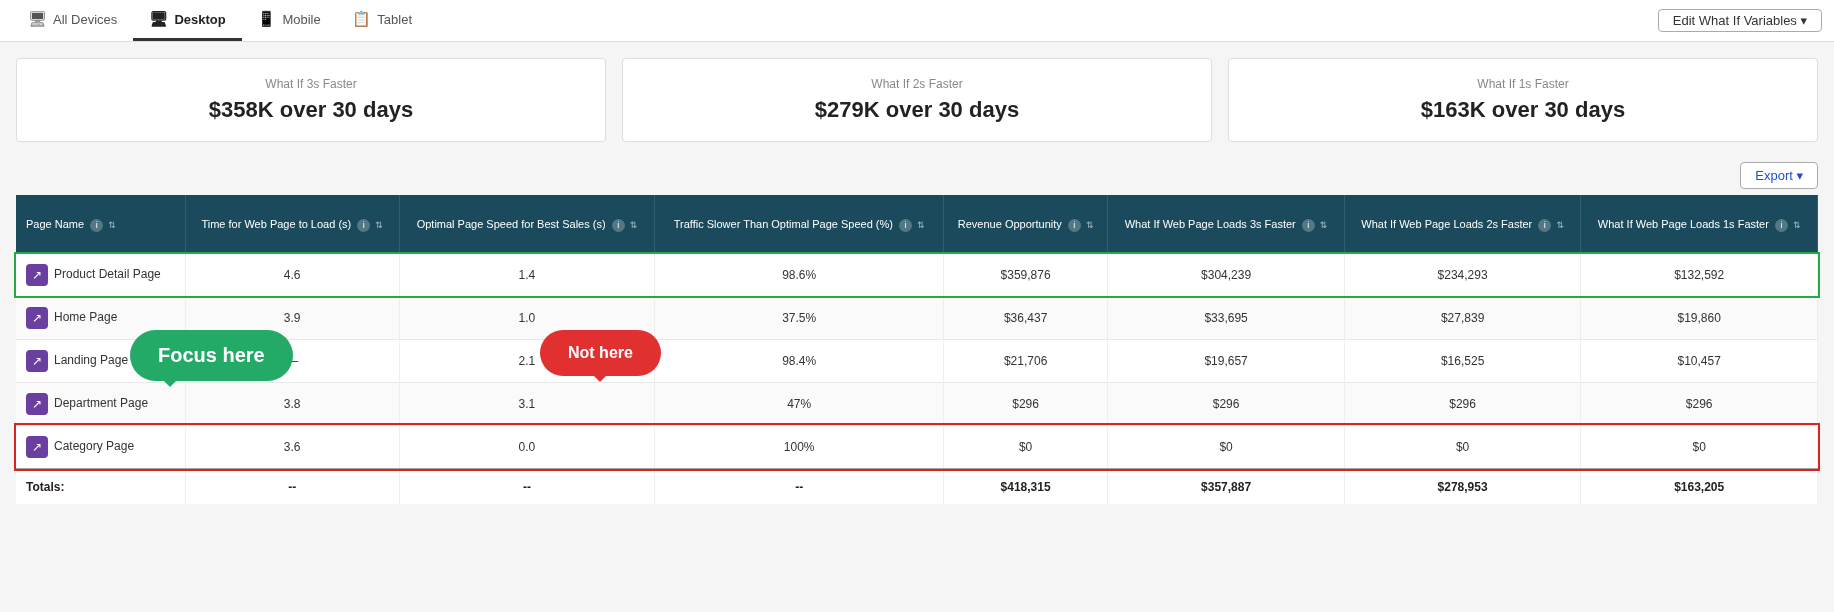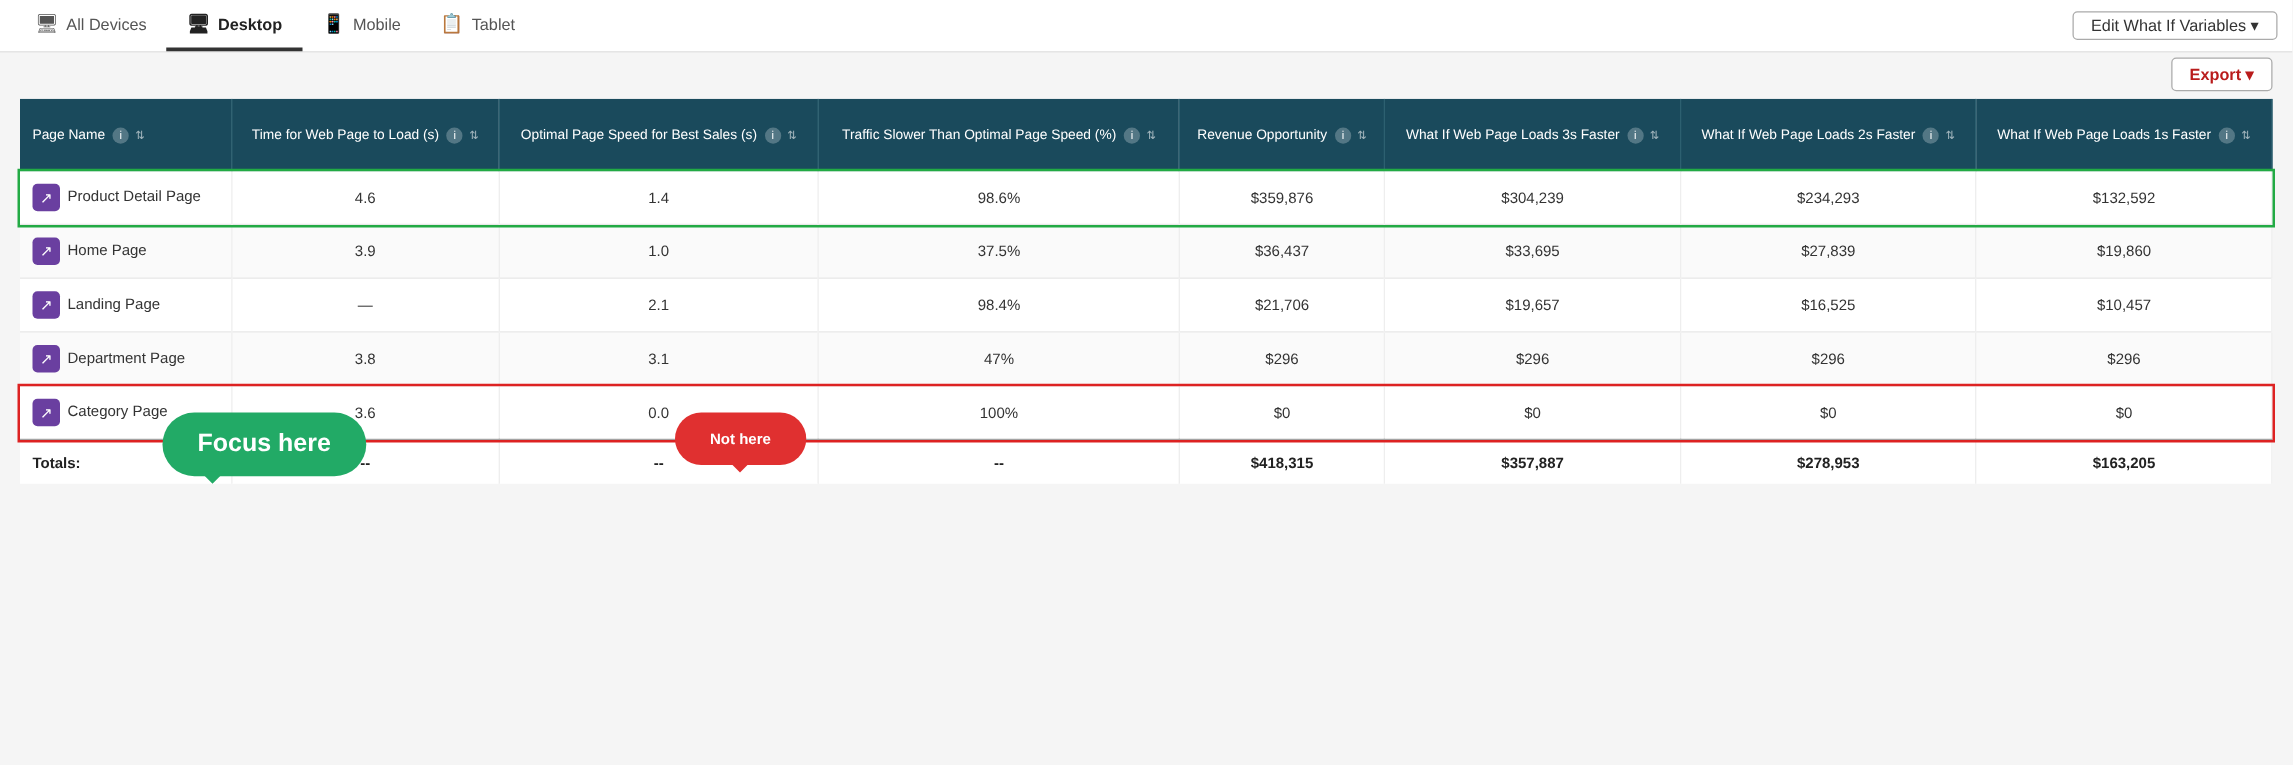--- a/index.html
+++ b/index.html
@@ -35,22 +35,22 @@
     }
     .card-label { color: #888; font-size: 12px; margin-bottom: 6px; }
     .card-value { font-size: 22px; font-weight: bold; color: #222; }
 
     
     .table-toolbar {
       display: flex; justify-content: flex-end; padding: 4px 16px 6px;
     }
     .export-btn {
       border: 1px solid #aaa; background: #fff; padding: 5px 14px;
-      border-radius: 4px; cursor: pointer; font-size: 13px; color: #b91c1c;
-      display: flex; align-items: center; gap: 4px; font-weight: bold;
+      border-radius: 4px; cursor: pointer; font-size: 13px; color: #1d4ed8;
+      display: flex; align-items: center; gap: 4px;
     }
 
     
     .table-wrap { padding: 0 16px 16px; overflow-x: auto; }
     table { width: 100%; border-collapse: collapse; font-size: 12px; }
     thead tr { background: #1a4a5c; color: #fff; }
     thead th {
       padding: 22px 8px; text-align: center; font-weight: normal;
       font-size: 11px; line-height: 1.3; vertical-align: middle;
       border-right: 1px solid #2d6070;
@@ -87,21 +87,21 @@
       position: absolute; background: #22aa66; color: #fff;
       font-weight: bold; font-size: 20px; padding: 14px 28px;
       border-radius: 40px; white-space: nowrap;
     }
     .bubble-green::after {
       content: ''; position: absolute; bottom: -16px; left: 30px;
       border: 10px solid transparent; border-top-color: #22aa66;
     }
     .bubble-red {
       position: absolute; background: #e03030; color: #fff;
-      font-weight: bold; font-size: 12px; padding: 14px 28px;
+      font-weight: bold; font-size: 16px; padding: 14px 28px;
       border-radius: 40px; white-space: nowrap;
     }
     .bubble-red::after {
       content: ''; position: absolute; bottom: -16px; left: 50%;
       transform: translateX(-50%);
       border: 10px solid transparent; border-top-color: #e03030;
     }
 
     .page-container { position: relative; }
     .sort-arrows { font-size: 9px; color: rgba(255,255,255,0.6); margin-left: 2px; }
@@ -128,20 +128,34 @@
       <div class="tab">
         <span class="tab-icon">📋</span>
         <span>Tablet</span>
       </div>
     </div>
     <div class="tabs-right">
       <button class="edit-btn">Edit What If Variables ▾</button>
     </div>
   </div>
 
+  <div class="cards-row">
+    <div class="card">
+      <div class="card-label">What If 3s Faster</div>
+      <div class="card-value">$358K over 30 days</div>
+    </div>
+    <div class="card">
+      <div class="card-label">What If 2s Faster</div>
+      <div class="card-value">$279K over 30 days</div>
+    </div>
+    <div class="card">
+      <div class="card-label">What If 1s Faster</div>
+      <div class="card-value">$163K over 30 days</div>
+    </div>
+  </div>
 
   <div class="table-toolbar">
     <button class="export-btn">Export ▾</button>
   </div>
 
   <div class="table-wrap">
     <table>
       <thead>
         <tr>
           <th>

